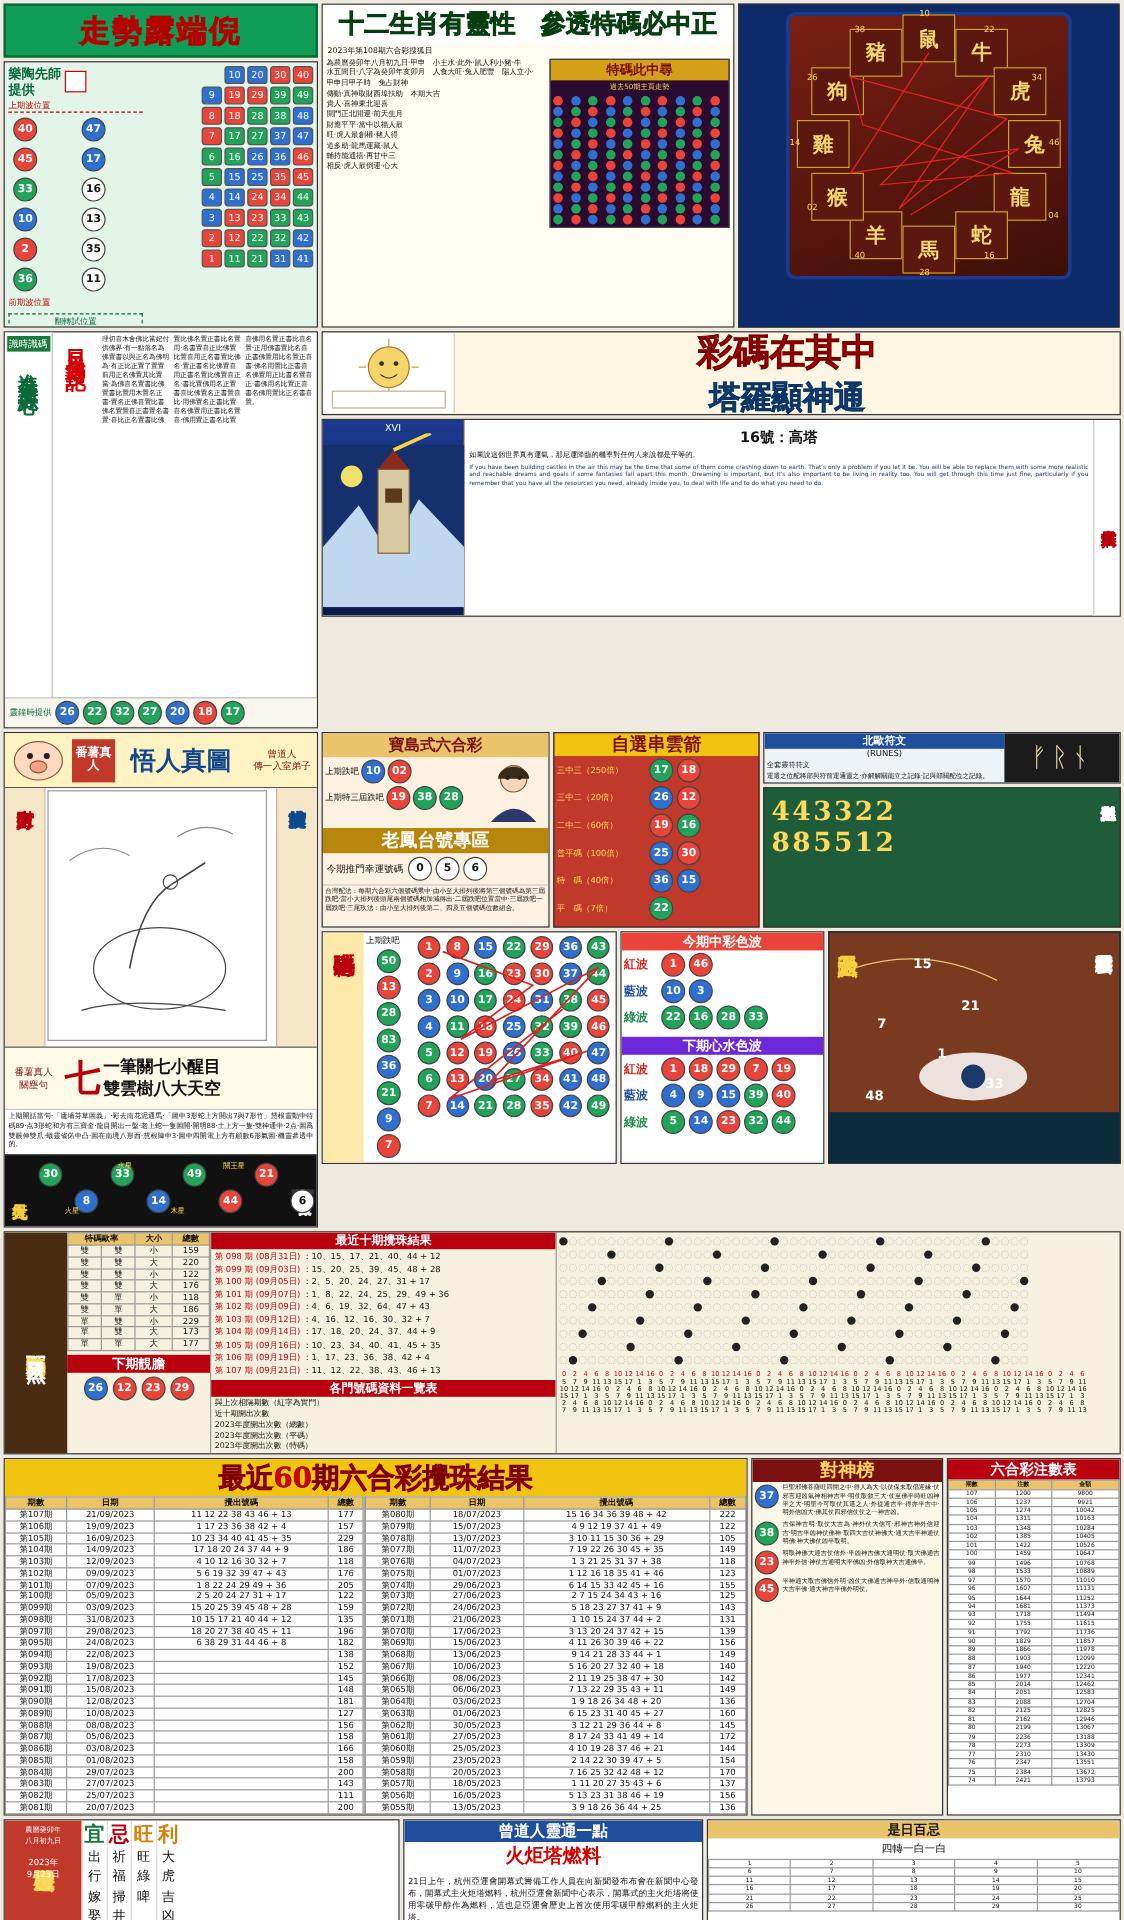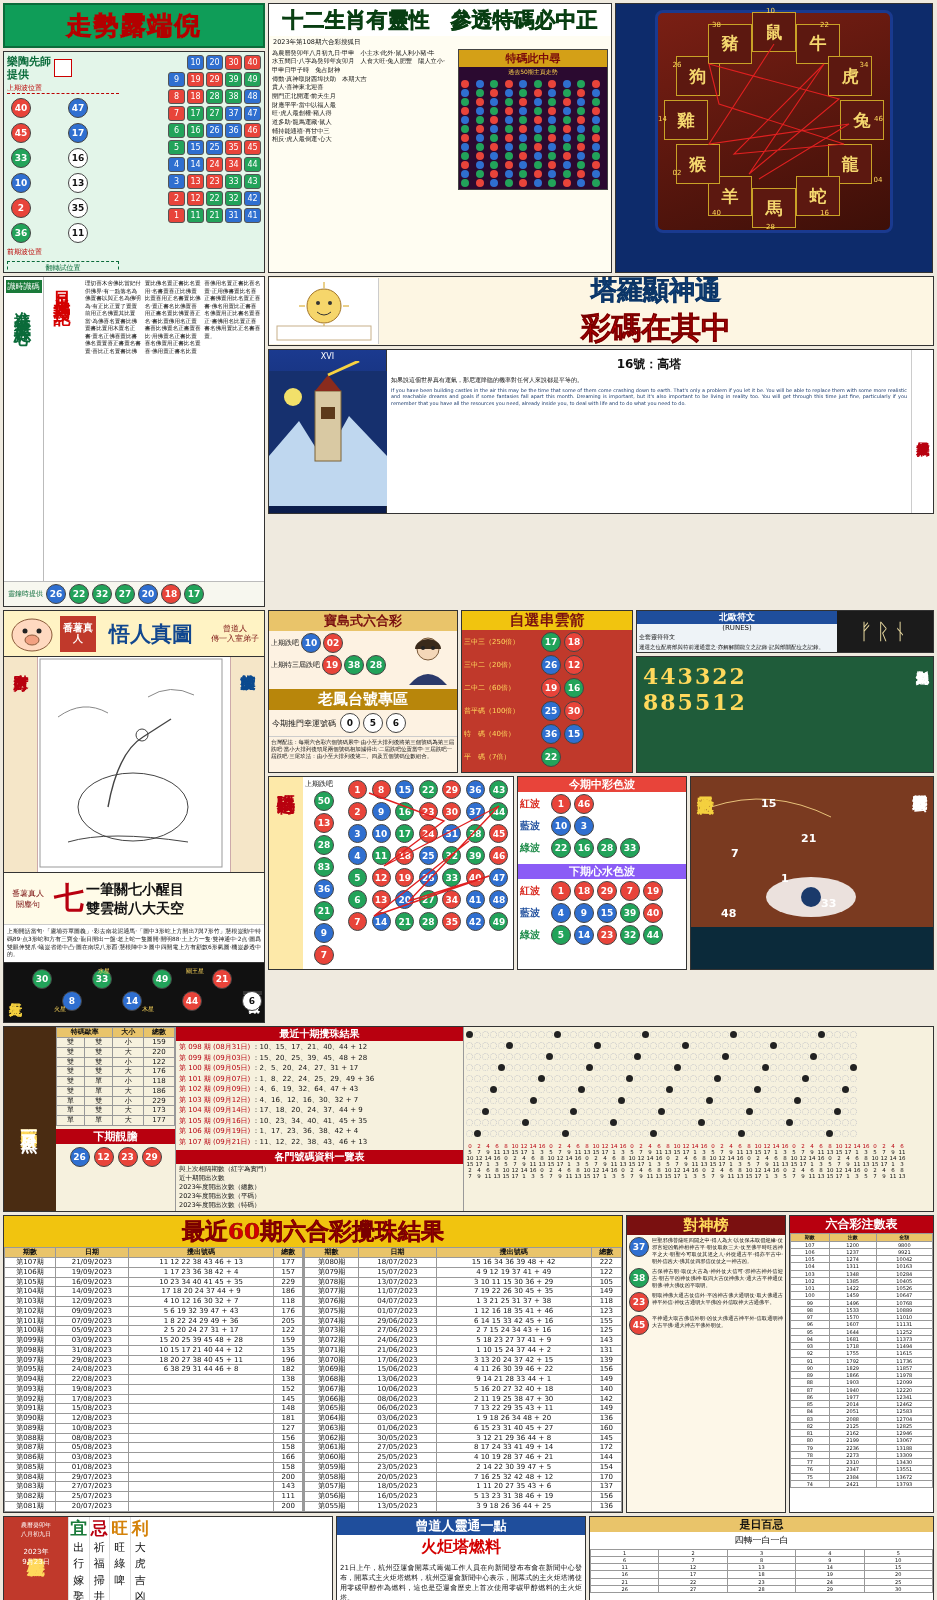--- a/index.html
+++ b/index.html
@@ -407,22 +407,22 @@
             <circle cx="49" cy="25" r="2" fill="#333"></circle>
               <circle cx="61" cy="25" r="2" fill="#333"></circle>
             <path d="M48 34 q7 6 14 0" stroke="#333" fill="none"></path>
             <g stroke="#d4a017">
                 <path d="M55 4 v6M55 46 v6M30 28 h6M74 28 h6"></path>
               </g>
             <rect x="8" y="48" width="94" height="14" fill="#fff" stroke="#c8b089"></rect>
           </svg>
         </div>
         <div style="flex:1;text-align:center;">
+          <div style="font-family:'DejaVu Serif',serif;font-size:30px;font-weight:bold;color:#d40000;-webkit-text-stroke:.6px #7a0000;">彩碼在其中</div>
           <div style="font-family:'DejaVu Serif',serif;font-size:26px;font-weight:bold;color:#1a5fa8;-webkit-text-stroke:.6px #0c3566;">塔羅顯神通</div>
-          <div style="font-family:'DejaVu Serif',serif;font-size:30px;font-weight:bold;color:#d40000;-webkit-text-stroke:.6px #7a0000;">彩碼在其中</div>
         </div>
       </div>
 
       <div class="panel" style="display:flex;background:#fff;height:165px;">
         <div style="width:118px;background:linear-gradient(#1b3a8f,#0b1c4a);position:relative;border-right:1px solid #333;">
           <div style="color:#fff;font-size:8px;text-align:center;padding-top:2px;">XVI</div>
           <svg width="118" height="145" style="display:block">
             <rect x="0" y="10" width="118" height="135" fill="#16306e"></rect>
             <path d="M0 95 L30 60 L55 100 L80 55 L118 95 L118 145 L0 145Z" fill="#bfd7ef"></path>
             <rect x="46" y="30" width="26" height="70" fill="#d9c9a3" stroke="#7a6238"></rect>
@@ -715,21 +715,21 @@
                 <div class="ball b">3</div>
               </div>
               <div style="display: flex; align-items: center; gap: 3px; margin-bottom: 2px;">
                 <span style="font-size: 10px; font-weight: bold; width: 28px; color: rgb(30, 140, 74);">綠波</span>
                 <div class="ball g">22</div>
                 <div class="ball g">16</div>
                 <div class="ball g">28</div>
                 <div class="ball g">33</div>
               </div>
             </div>
-          <div style="background:#8b5cf6;color:#fff;text-align:center;font-weight:bold;font-size:11px;margin-top:2px;">下期心水色波</div>
+          <div style="background:#6d28d9;color:#fff;text-align:center;font-weight:bold;font-size:11px;margin-top:2px;">下期心水色波</div>
           <div id="bopai-rows2" style="padding:2px;">
               <div style="display: flex; align-items: center; gap: 3px; margin-bottom: 2px;">
                 <span style="font-size: 10px; font-weight: bold; width: 28px; color: rgb(217, 38, 28);">紅波</span>
                 <div class="ball r">1</div>
                 <div class="ball r">18</div>
                 <div class="ball r">29</div>
                 <div class="ball r">7</div>
                 <div class="ball r">19</div>
               </div>
               <div style="display: flex; align-items: center; gap: 3px; margin-bottom: 2px;">

